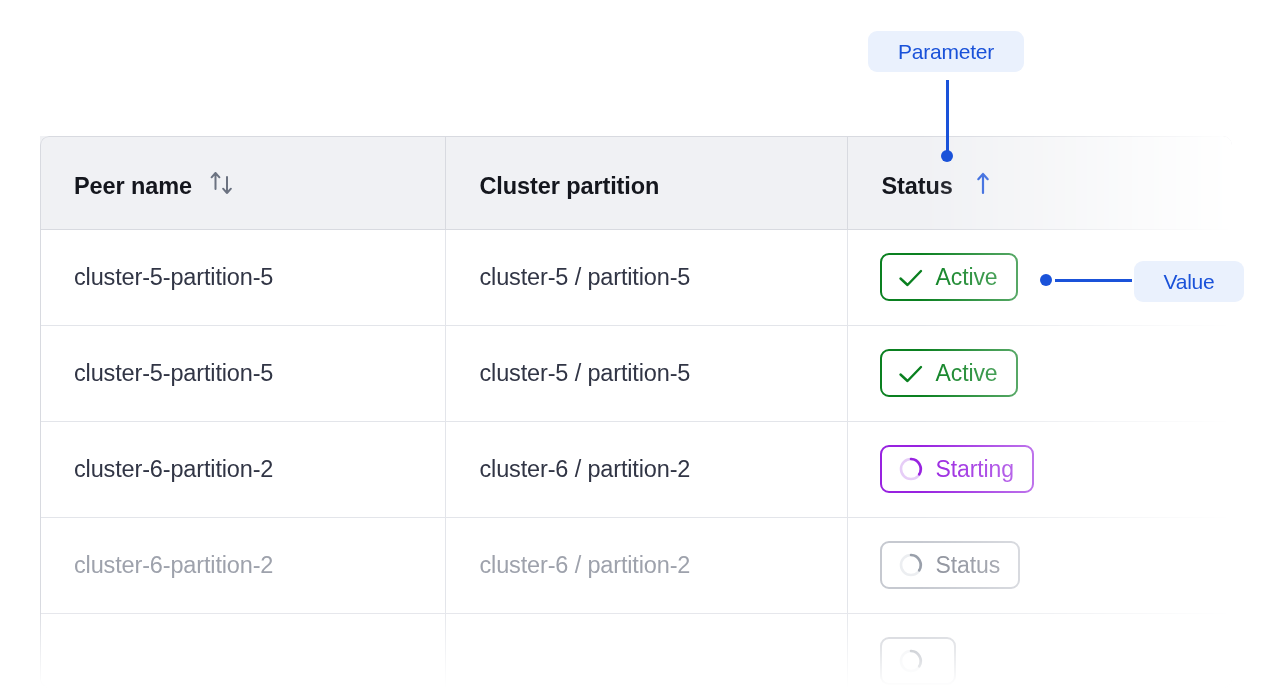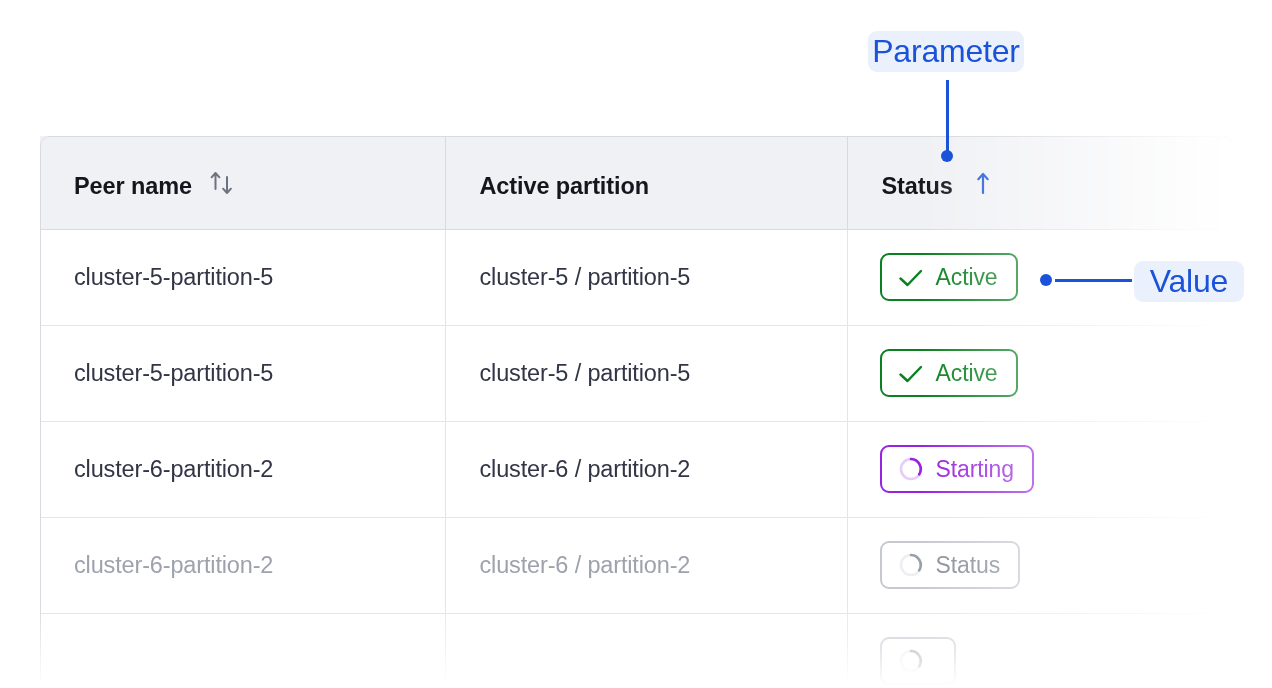--- a/index.html
+++ b/index.html
@@ -93,21 +93,21 @@
   .badge.pending { border-color: #c6c9d0; color: #8b8f9a; }
 
   .spinner { width: 26px; height: 26px; display:block; }
   .check   { width: 26px; height: 20px; display:block; }
 
   
   .callout {
     position: absolute;
     background: #eaf1fd; color: #1a52d9;
     border-radius: 9px;
-    font-size: 32px; letter-spacing: -0.2px;
+    font-size: 21px; letter-spacing: -0.2px;
     display: flex; align-items: center; justify-content: center;
   }
   #callout-parameter { left: 868px; top: 31px; width: 156px; height: 41px; }
   #callout-value     { left: 1134px; top: 261px; width: 110px; height: 41px; }
 
   .anno-line { position: absolute; background: #1a52d9; }
   #anno-line-vertical   { left: 946px; top: 80px; width: 2.5px; height: 76px; }
   #anno-line-horizontal { left: 1055px; top: 279px; width: 77px; height: 2.5px; }
 
   .anno-dot { position: absolute; background: #1a52d9; border-radius: 50%; }
@@ -134,21 +134,21 @@
               <span>
                 <svg width="28" height="30" viewBox="0 0 28 30" fill="none">
                   <path d="M7.5 21 V5 M7.5 5 L3.6 9.3 M7.5 5 L11.4 9.3" stroke="#6b7280" stroke-width="2" stroke-linecap="round" stroke-linejoin="round"></path>
                   <path d="M19 9 V25 M19 25 L15.1 20.7 M19 25 L22.9 20.7" stroke="#6b7280" stroke-width="2" stroke-linecap="round" stroke-linejoin="round"></path>
                 </svg>
               </span>
             </span>
           </th>
           <th>
             <span class="hwrap">
-              <span>Active partition</span>
+              <span>Cluster partition</span>
             </span>
           </th>
           <th>
             <span class="hwrap">
               <span>Status</span>
               <span>
                 <svg width="28" height="30" viewBox="0 0 28 30" fill="none">
                   <path d="M14 25 V6 M14 6 L9.3 11.2 M14 6 L18.7 11.2" stroke="#1a52d9" stroke-width="2.2" stroke-linecap="round" stroke-linejoin="round"></path>
                 </svg>
               </span>

